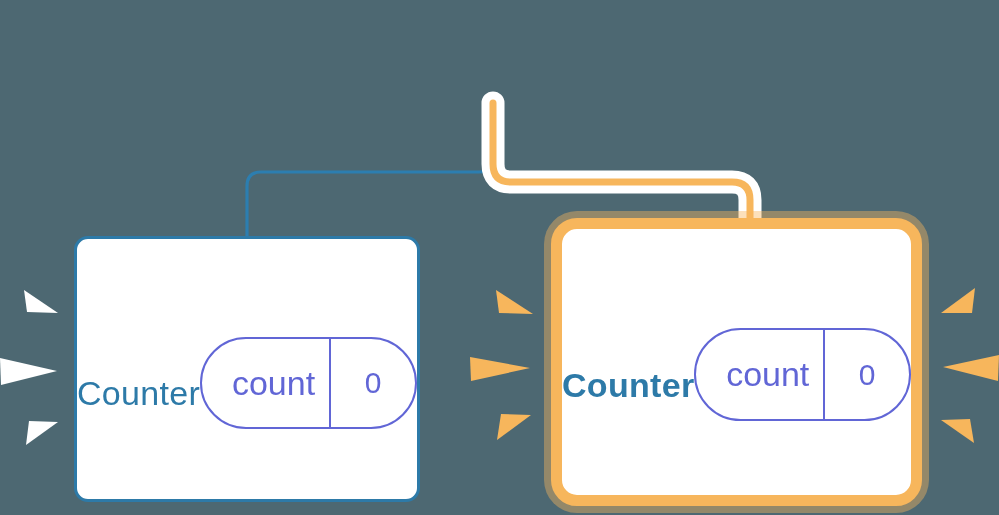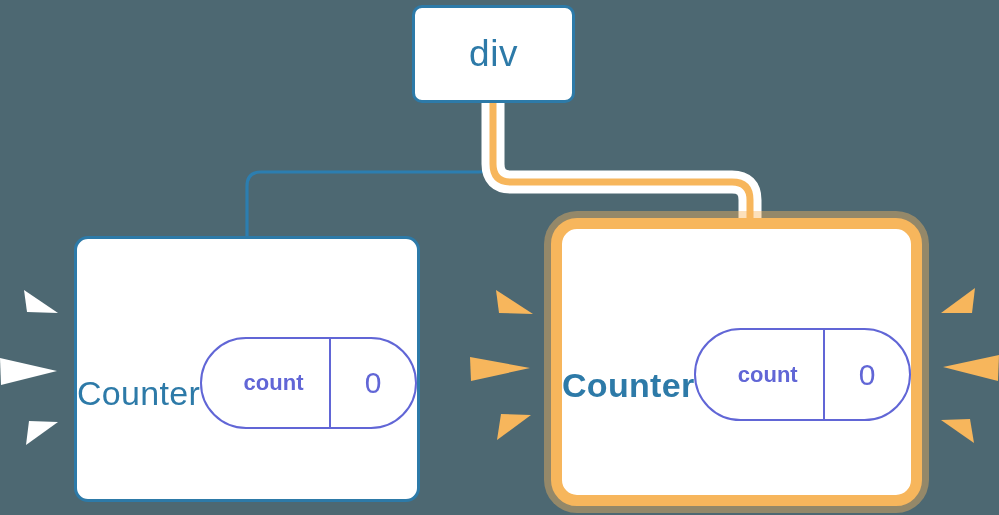--- a/index.html
+++ b/index.html
@@ -115,24 +115,23 @@
   .card-highlight .pill {
     width: 273px;
     height: 93px;
     margin-top: 25px;
   }
   .pill-key {
     flex: 1 1 auto;
     display: flex;
     align-items: center;
     justify-content: center;
-    font-size: 22px;
+    font-size: 34px;
     color: #6166d6;
     padding-left: 16px;
-    font-weight: bold;
   }
   .pill-divider {
     width: 2px;
     background: #6166d6;
     flex: 0 0 auto;
   }
   .pill-val {
     flex: 0 0 84px;
     display: flex;
     align-items: center;
@@ -169,23 +168,20 @@
       <polygon points="497,440 531,415 501,414"></polygon>
     </g>
 
     <g fill="#f7b65c">
       <polygon points="975,288 941,313 972,313"></polygon>
       <polygon points="999,355 943,367 998,381"></polygon>
       <polygon points="974,443 941,420 970,419"></polygon>
     </g>
   </svg>
 
-  <div class="div-node">
-    <span class="node-title">div</span>
-  </div>
 
   <div class="card card-plain">
     <span class="card-title">Counter</span>
     <div class="pill">
       <span class="pill-key">count</span>
       <span class="pill-divider"></span>
       <span class="pill-val">0</span>
     </div>
   </div>
 

